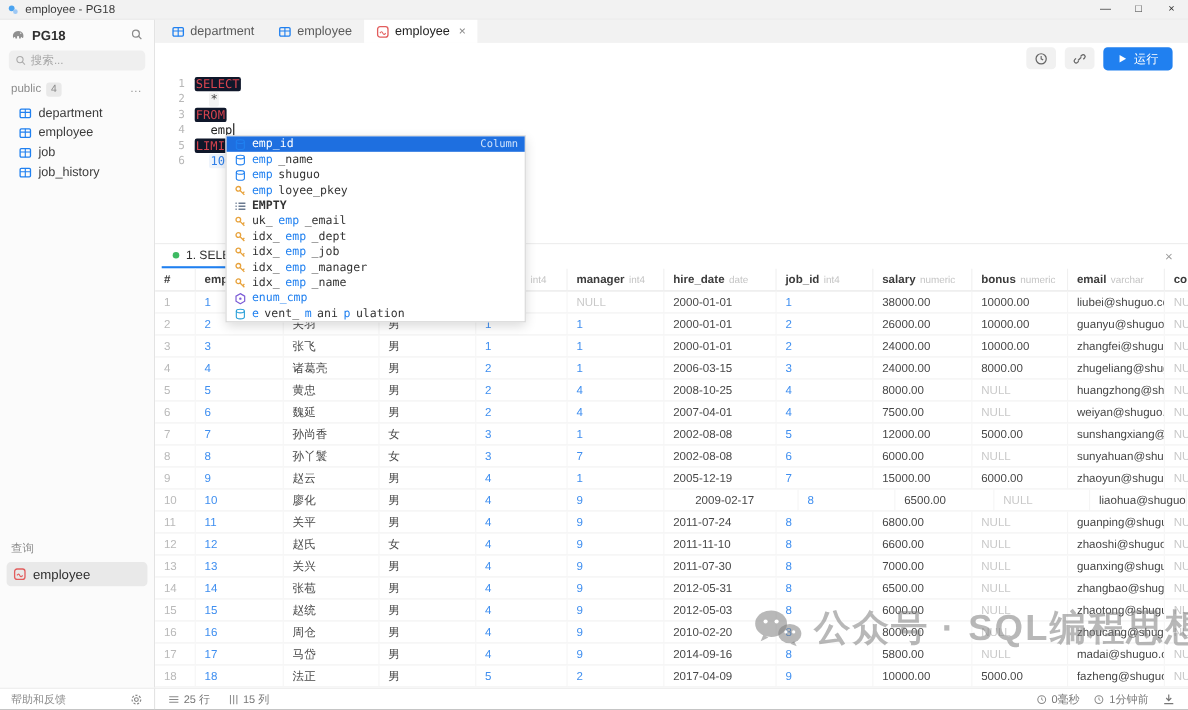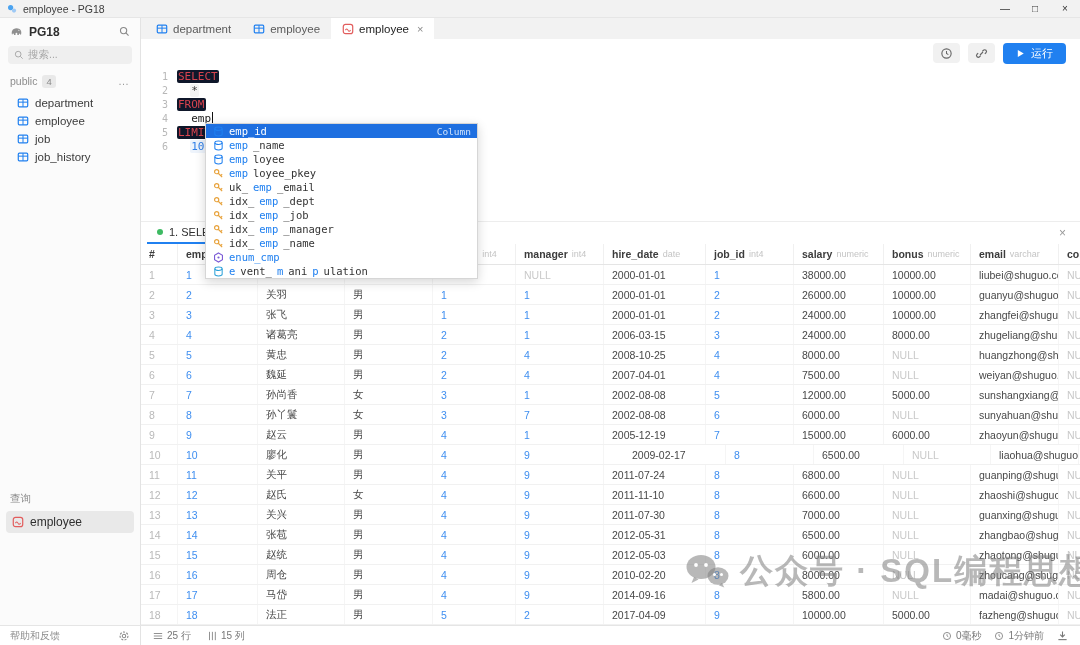--- a/index.html
+++ b/index.html
@@ -680,31 +680,44 @@
         <span>_name</span>
       </div>
       <div class="dd-item">
         <span class="dd-icon" style="display: flex;">
           <svg width="11" height="11" viewBox="0 0 12 12">
             <ellipse cx="6" cy="3" rx="4" ry="1.8" fill="none" stroke="#2080f0" stroke-width="1.1"></ellipse>
             <path d="M2 3v6c0 1 1.8 1.8 4 1.8s4-.8 4-1.8V3" fill="none" stroke="#2080f0" stroke-width="1.1"></path>
           </svg>
         </span>
         <span class="hl">emp</span>
-        <span>loyee</span>
+        <span>shuguo</span>
       </div>
       <div class="dd-item">
         <span class="dd-icon" style="display: flex;">
           <svg width="11" height="11" viewBox="0 0 12 12">
             <circle cx="4" cy="4" r="2.3" fill="none" stroke="#e8a33d" stroke-width="1.3"></circle>
             <path d="M5.7 5.7 10 10M8.4 8.4l1.6-1.6" fill="none" stroke="#e8a33d" stroke-width="1.3"></path>
           </svg>
         </span>
         <span class="hl">emp</span>
         <span>loyee_pkey</span>
+      </div>
+      <div class="dd-item">
+        <span class="dd-icon" style="display: flex;">
+          <svg width="11" height="11" viewBox="0 0 12 12">
+            <line x1="4.2" y1="3" x2="11" y2="3" stroke="#6b7a90" stroke-width="1.3"></line>
+            <line x1="4.2" y1="6" x2="11" y2="6" stroke="#6b7a90" stroke-width="1.3"></line>
+            <line x1="4.2" y1="9" x2="11" y2="9" stroke="#6b7a90" stroke-width="1.3"></line>
+            <line x1="1.2" y1="3" x2="2.4" y2="3" stroke="#6b7a90" stroke-width="1.3"></line>
+            <line x1="1.2" y1="6" x2="2.4" y2="6" stroke="#6b7a90" stroke-width="1.3"></line>
+            <line x1="1.2" y1="9" x2="2.4" y2="9" stroke="#6b7a90" stroke-width="1.3"></line>
+          </svg>
+        </span>
+        <span class=" bold">EMPTY</span>
       </div>
       <div class="dd-item">
         <span class="dd-icon" style="display: flex;">
           <svg width="11" height="11" viewBox="0 0 12 12">
             <circle cx="4" cy="4" r="2.3" fill="none" stroke="#e8a33d" stroke-width="1.3"></circle>
             <path d="M5.7 5.7 10 10M8.4 8.4l1.6-1.6" fill="none" stroke="#e8a33d" stroke-width="1.3"></path>
           </svg>
         </span>
         <span>uk_</span>
         <span class="hl">emp</span>

